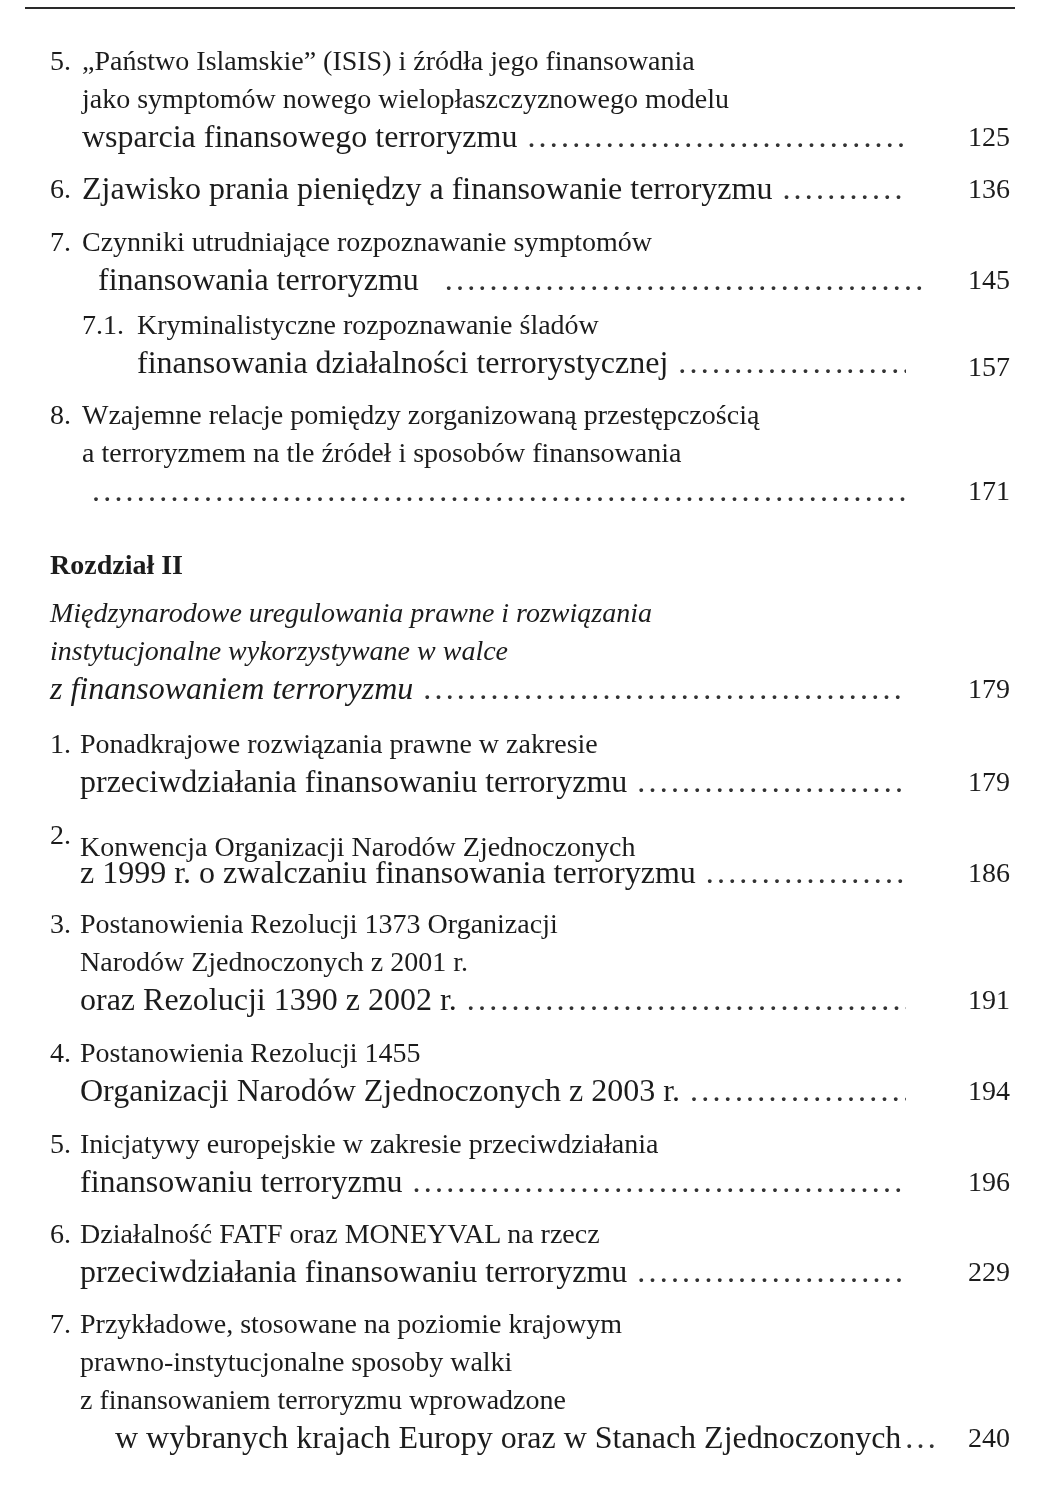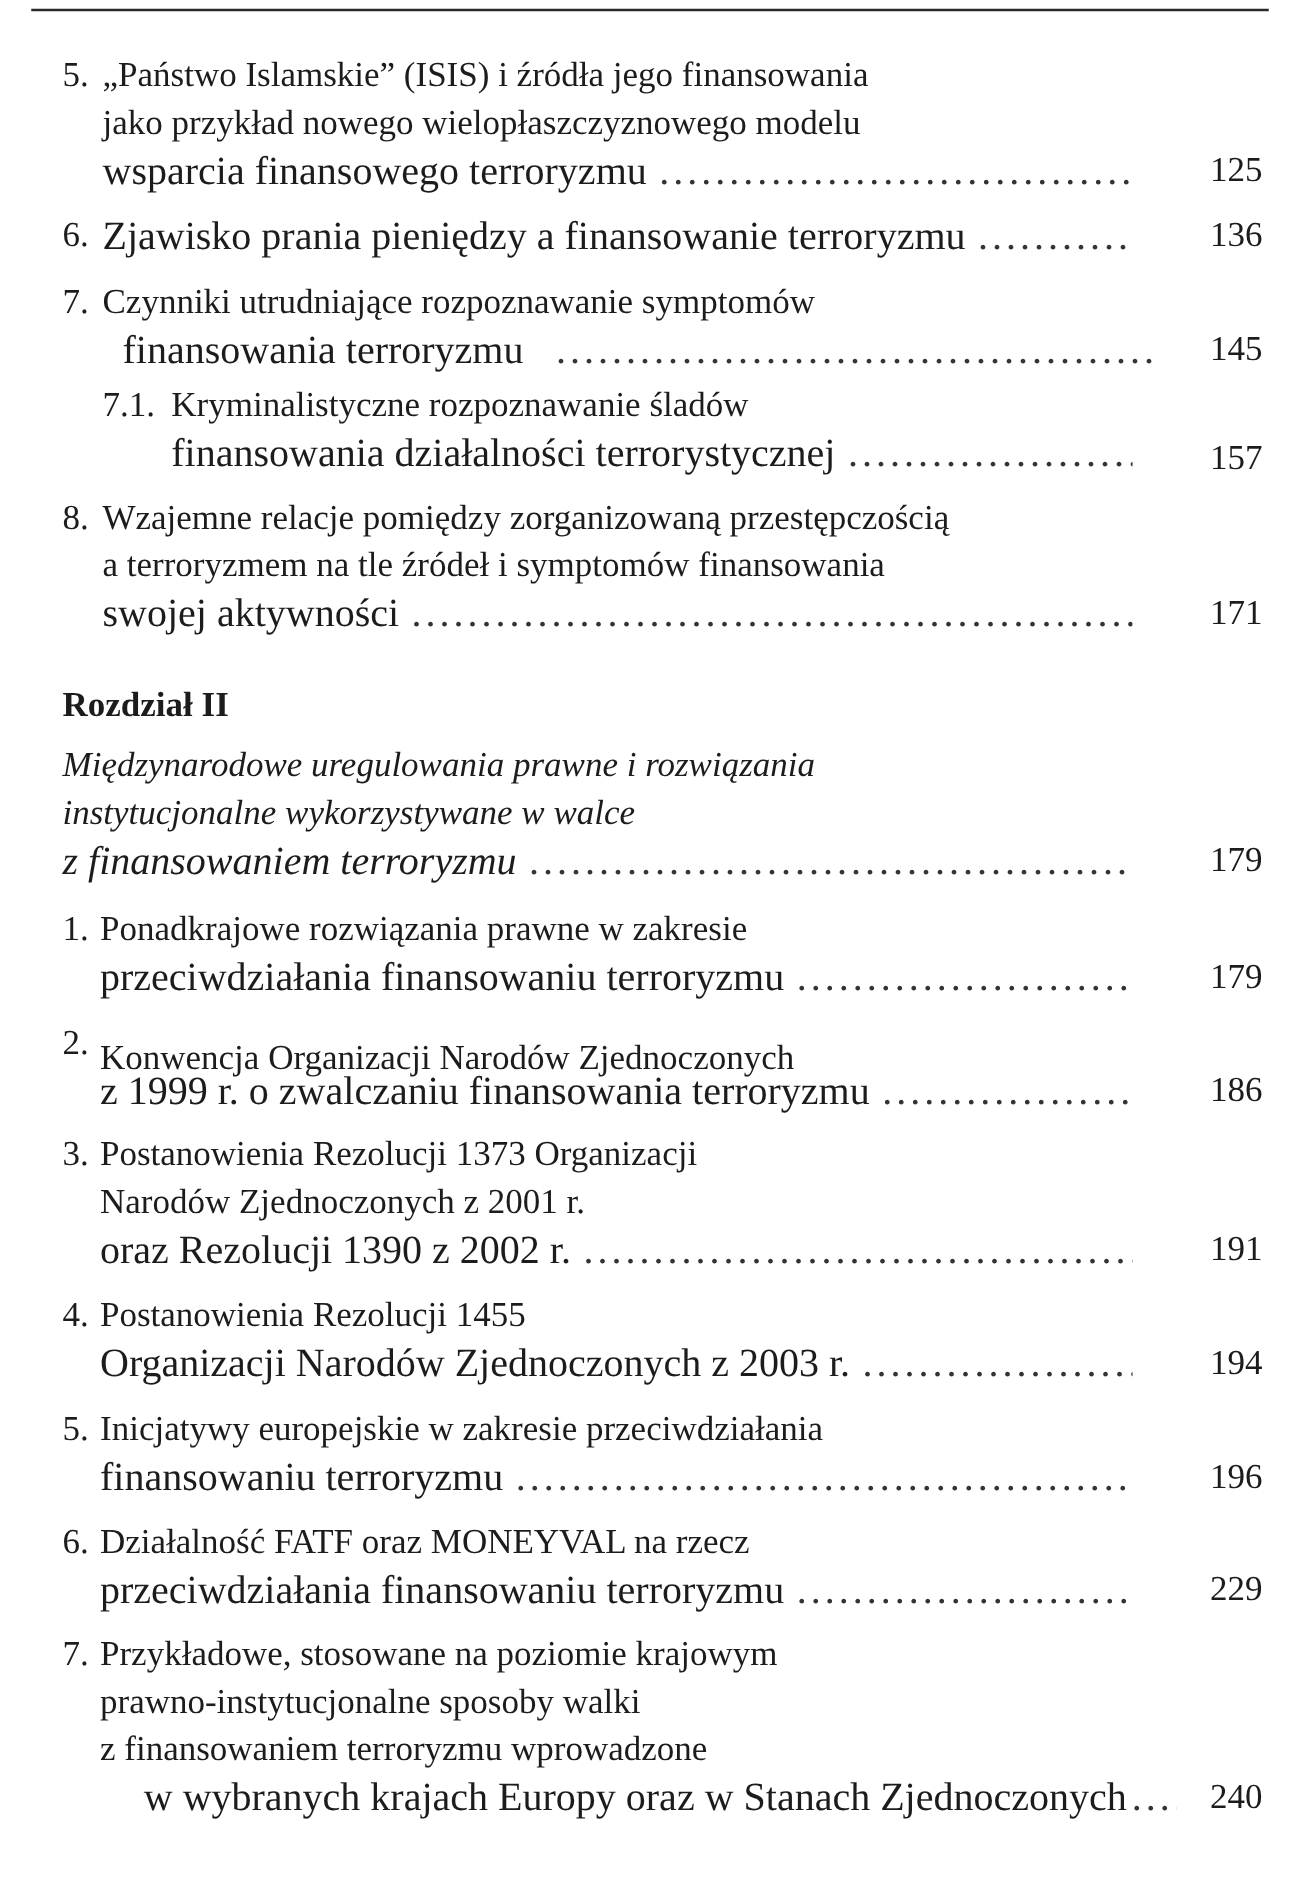--- a/index.html
+++ b/index.html
@@ -41,21 +41,21 @@
 </head>
 <body>
 
 <div class="top-rule"></div>
 
 <div class="toc">
 
   <div class="entry" style="top:42px;">
     <span class="num" style="left:50px;top:0;">5.</span>
     <span class="line" style="left:82px;top:0;">„Państwo Islamskie” (ISIS) i źródła jego finansowania</span>
-    <span class="line" style="left:82px;top:38px;">jako przykład nowego wielopłaszczyznowego modelu</span>
+    <span class="line" style="left:82px;top:38px;">jako symptomów nowego wielopłaszczyznowego modelu</span>
     <div class="last-line" style="left:82px;top:76px;width:824px;">
       <span class="txt">wsparcia finansowego terroryzmu</span>
       <span class="leader">................................................................................................................................</span>
     </div>
     <span class="page" style="top:76px;">125</span>
   </div>
 
   <div class="entry" style="top:170px;">
     <span class="num" style="left:50px;top:0;">6.</span>
     <div class="last-line" style="left:82px;top:0;width:824px;">
@@ -81,23 +81,22 @@
     <div class="last-line" style="left:137px;top:38px;width:769px;">
       <span class="txt">finansowania działalności terrorystycznej</span>
       <span class="leader">................................................................................................................................</span>
     </div>
     <span class="page" style="top:30px;margin-top:12px;">157</span>
   </div>
 
   <div class="entry" style="top:396px;">
     <span class="num" style="left:50px;top:0;">8.</span>
     <span class="line" style="left:82px;top:0;">Wzajemne relacje pomiędzy zorganizowaną przestępczością</span>
-    <span class="line" style="left:82px;top:38px;">a terroryzmem na tle źródeł i symptomów finansowania</span>
+    <span class="line" style="left:82px;top:38px;">a terroryzmem na tle źródeł i sposobów finansowania</span>
     <div class="last-line" style="left:82px;top:76px;width:824px;">
-      <span class="txt">swojej aktywności</span>
       <span class="leader">................................................................................................................................</span>
     </div>
     <span class="page" style="top:76px;">171</span>
   </div>
 
   <div class="chapter-label">Rozdział II</div>
   <div class="entry" style="top:594px;">
     <span class="line italic" style="left:50px;top:0;">Międzynarodowe uregulowania prawne i rozwiązania</span>
     <span class="line italic" style="left:50px;top:38px;">instytucjonalne wykorzystywane w walce</span>
     <div class="last-line italic" style="left:50px;top:76px;width:856px;">

